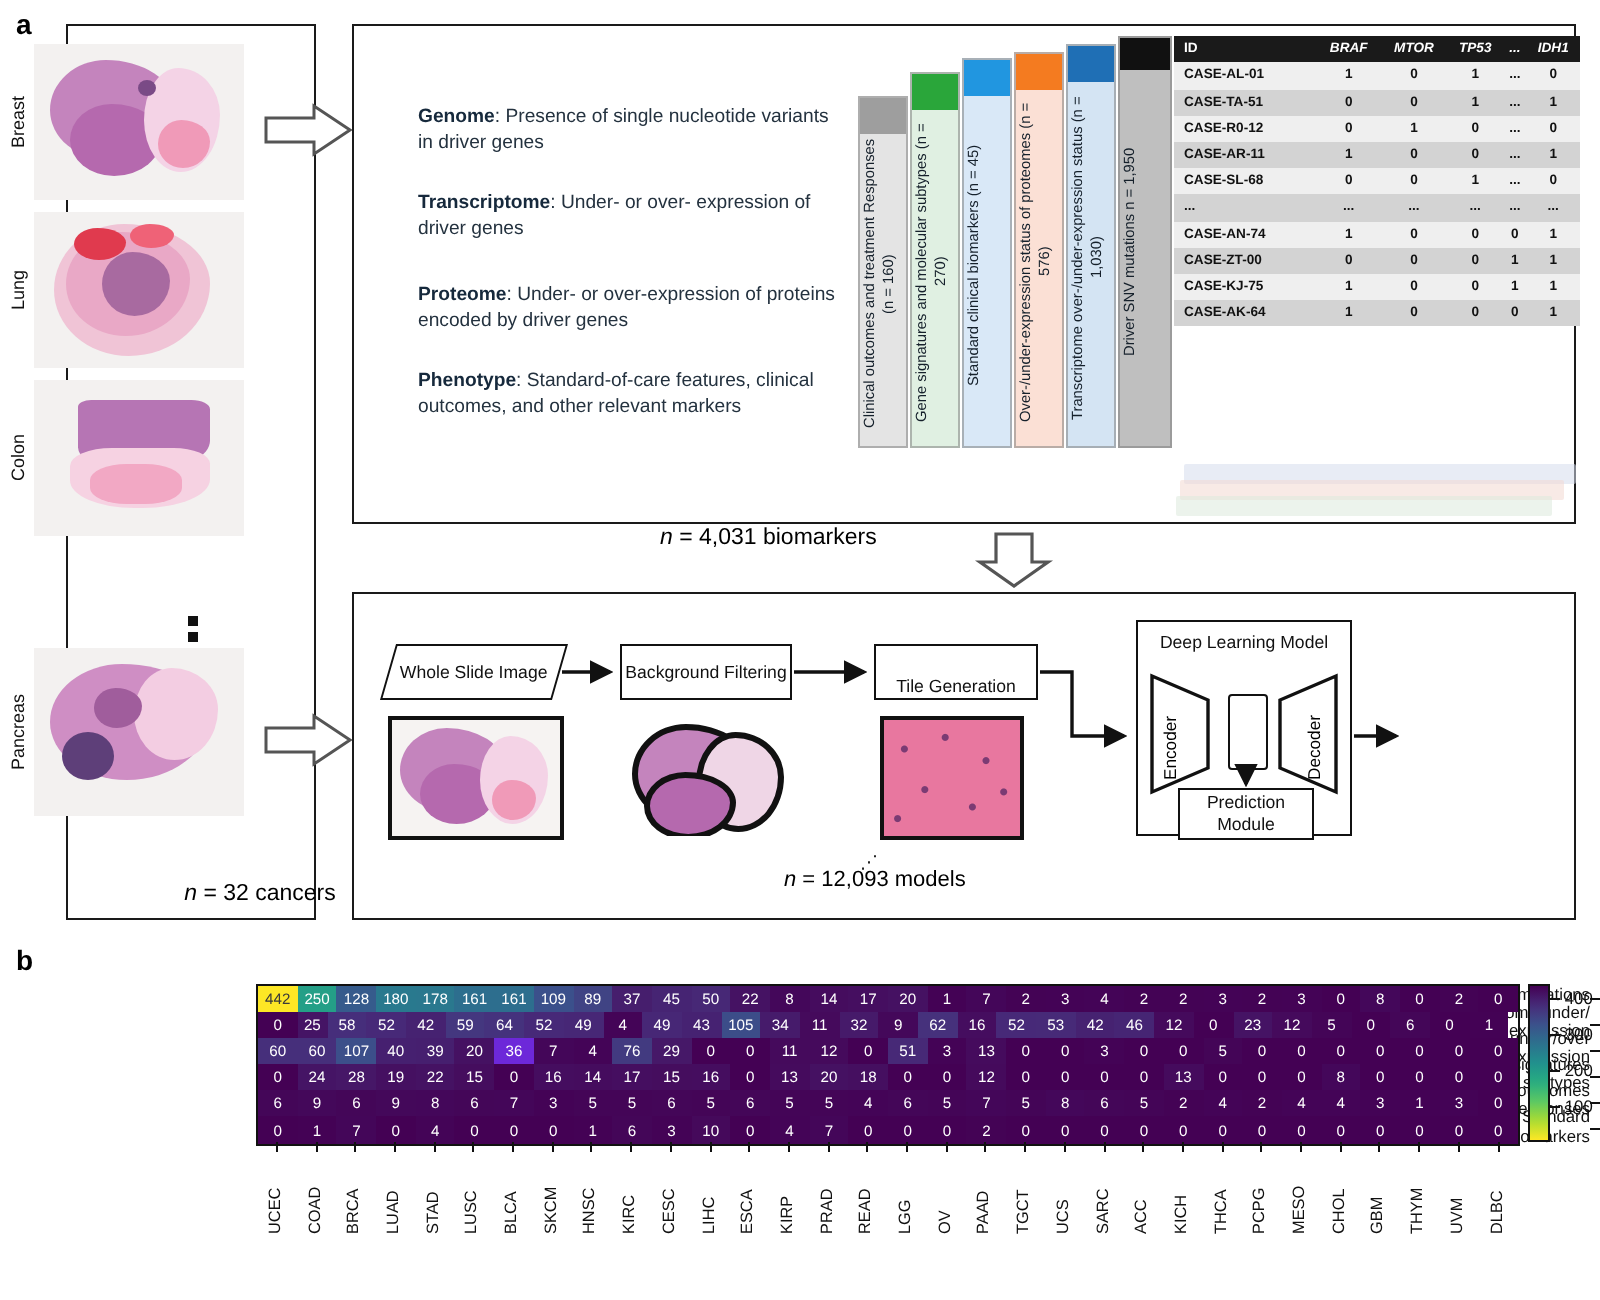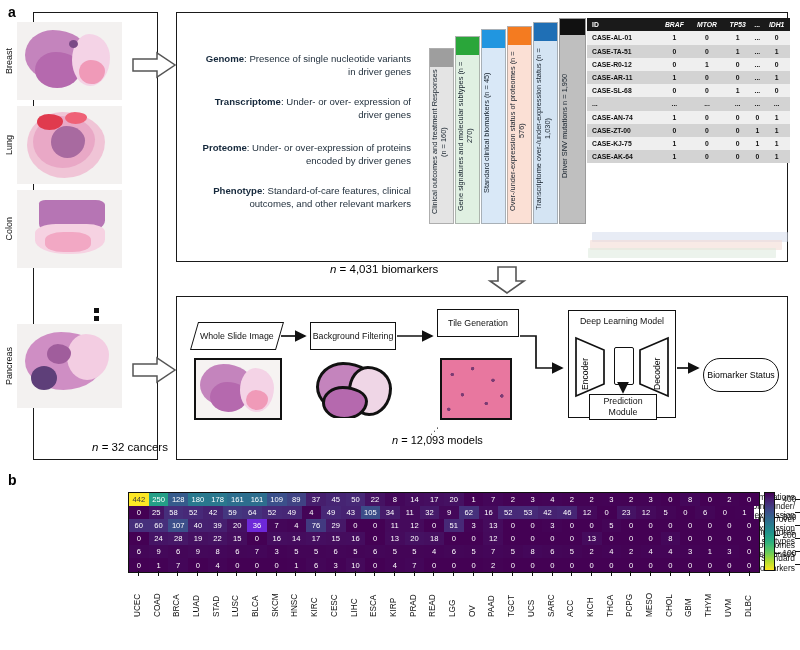--- a/index.html
+++ b/index.html
@@ -21,21 +21,21 @@
   .dots-v{position:absolute;left:60px;top:292px;line-height:4px;font-size:13px;font-weight:bold;letter-spacing:0;}
   .dots-v span{display:block;width:5px;height:5px;background:#111;margin:3px 0;}
   #ncancers{position:absolute;left:38px;top:428px;width:116px;text-align:center;font-size:11.5px;}
   .ital{font-style:italic;}
 
   
   .barrow{position:absolute;}
 
   
   #bm-box{left:176px;top:12px;width:612px;height:250px;}
-  .desc{position:absolute;left:196px;font-size:9.6px;color:#24323f;line-height:1.32;width:215px;text-align:right;}
+  .desc{position:absolute;left:209px;font-size:9.6px;color:#24323f;line-height:1.32;width:215px;}
   .desc b{color:#16293c;}
 
   
   .cbar{position:absolute;box-sizing:border-box;border:1px solid rgba(120,120,120,.5);}
   .cbar .cap{position:absolute;left:0;right:0;top:0;}
   .cbar .vtxt{position:absolute;left:0;right:0;bottom:4px;top:0;
      writing-mode:vertical-rl;transform:rotate(180deg);
      font-size:7.4px;text-align:center;line-height:1.25;color:#15202b;
      display:flex;align-items:flex-start;justify-content:center;padding-top:4px;}
 
@@ -302,21 +302,21 @@
   </svg>
 
   <div class="box" id="wf-box"></div>
 
   <div class="wfnode para" style="left:194px;top:322px;width:86px;height:28px;">
     <span>Whole Slide Image</span>
   </div>
   <div class="wfnode" style="left:310px;top:322px;width:86px;height:28px;">
     <span>Background Filtering</span>
   </div>
-  <div class="wfnode" style="left:437px;top:309px;width:82px;height:28px;">
+  <div class="wfnode" style="left:437px;top:322px;width:82px;height:28px;align-items:flex-end;">
     <span>Tile Generation</span>
   </div>
 
   <div style="position:absolute;left:194px;top:358px;width:84px;height:58px;border:2.5px solid #111;background:#f6f3f2;overflow:hidden;">
     <div class="blob" style="left:4px;top:4px;width:52px;height:42px;background:#c484bd;"></div>
     <div class="blob" style="left:14px;top:22px;width:38px;height:30px;background:#b569ae;"></div>
     <div class="blob" style="left:44px;top:8px;width:34px;height:44px;background:#f4d3e6;"></div>
     <div class="blob" style="left:50px;top:30px;width:22px;height:20px;background:#f09ab8;"></div>
   </div>
   <div style="position:absolute;left:310px;top:356px;width:86px;height:62px;overflow:hidden;">
@@ -344,23 +344,20 @@
     <polygon points="2,2 30,14 30,48 2,60" fill="#fff" stroke="#111" stroke-width="1.7"></polygon>
   </svg>
   <div class="vlab" style="position:absolute;left:580px;top:344px;height:46px;display:flex;align-items:center;">Encoder</div>
   <svg style="position:absolute;left:634px;top:336px;" width="36" height="62">
     <polygon points="34,2 6,14 6,48 34,60" fill="#fff" stroke="#111" stroke-width="1.7"></polygon>
   </svg>
   <div class="vlab" style="position:absolute;left:652px;top:344px;height:46px;display:flex;align-items:center;">Decoder</div>
   <div style="position:absolute;left:614px;top:347px;width:18px;height:36px;border:1.7px solid #111;background:#fff;border-radius:2px;"></div>
   <div class="wfnode" style="left:589px;top:394px;width:68px;height:26px;">
     <span>Prediction Module</span>
-  </div>
-  <div class="pill" style="left:703px;top:358px;width:74px;height:32px;">
-    <span>Biomarker Status</span>
   </div>
 
   <svg style="position:absolute;left:180px;top:300px;" width="608" height="130">
     <defs>
         <marker id="ah" markerWidth="7" markerHeight="7" refX="6" refY="3.5" orient="auto">
       <polygon points="0,0 7,3.5 0,7" fill="#111"></polygon>
         </marker>
       </defs>
     <line x1="101" y1="36" x2="125" y2="36" stroke="#111" stroke-width="1.7" marker-end="url(#ah)"></line>
     <line x1="217" y1="36" x2="252" y2="36" stroke="#111" stroke-width="1.7" marker-end="url(#ah)"></line>

